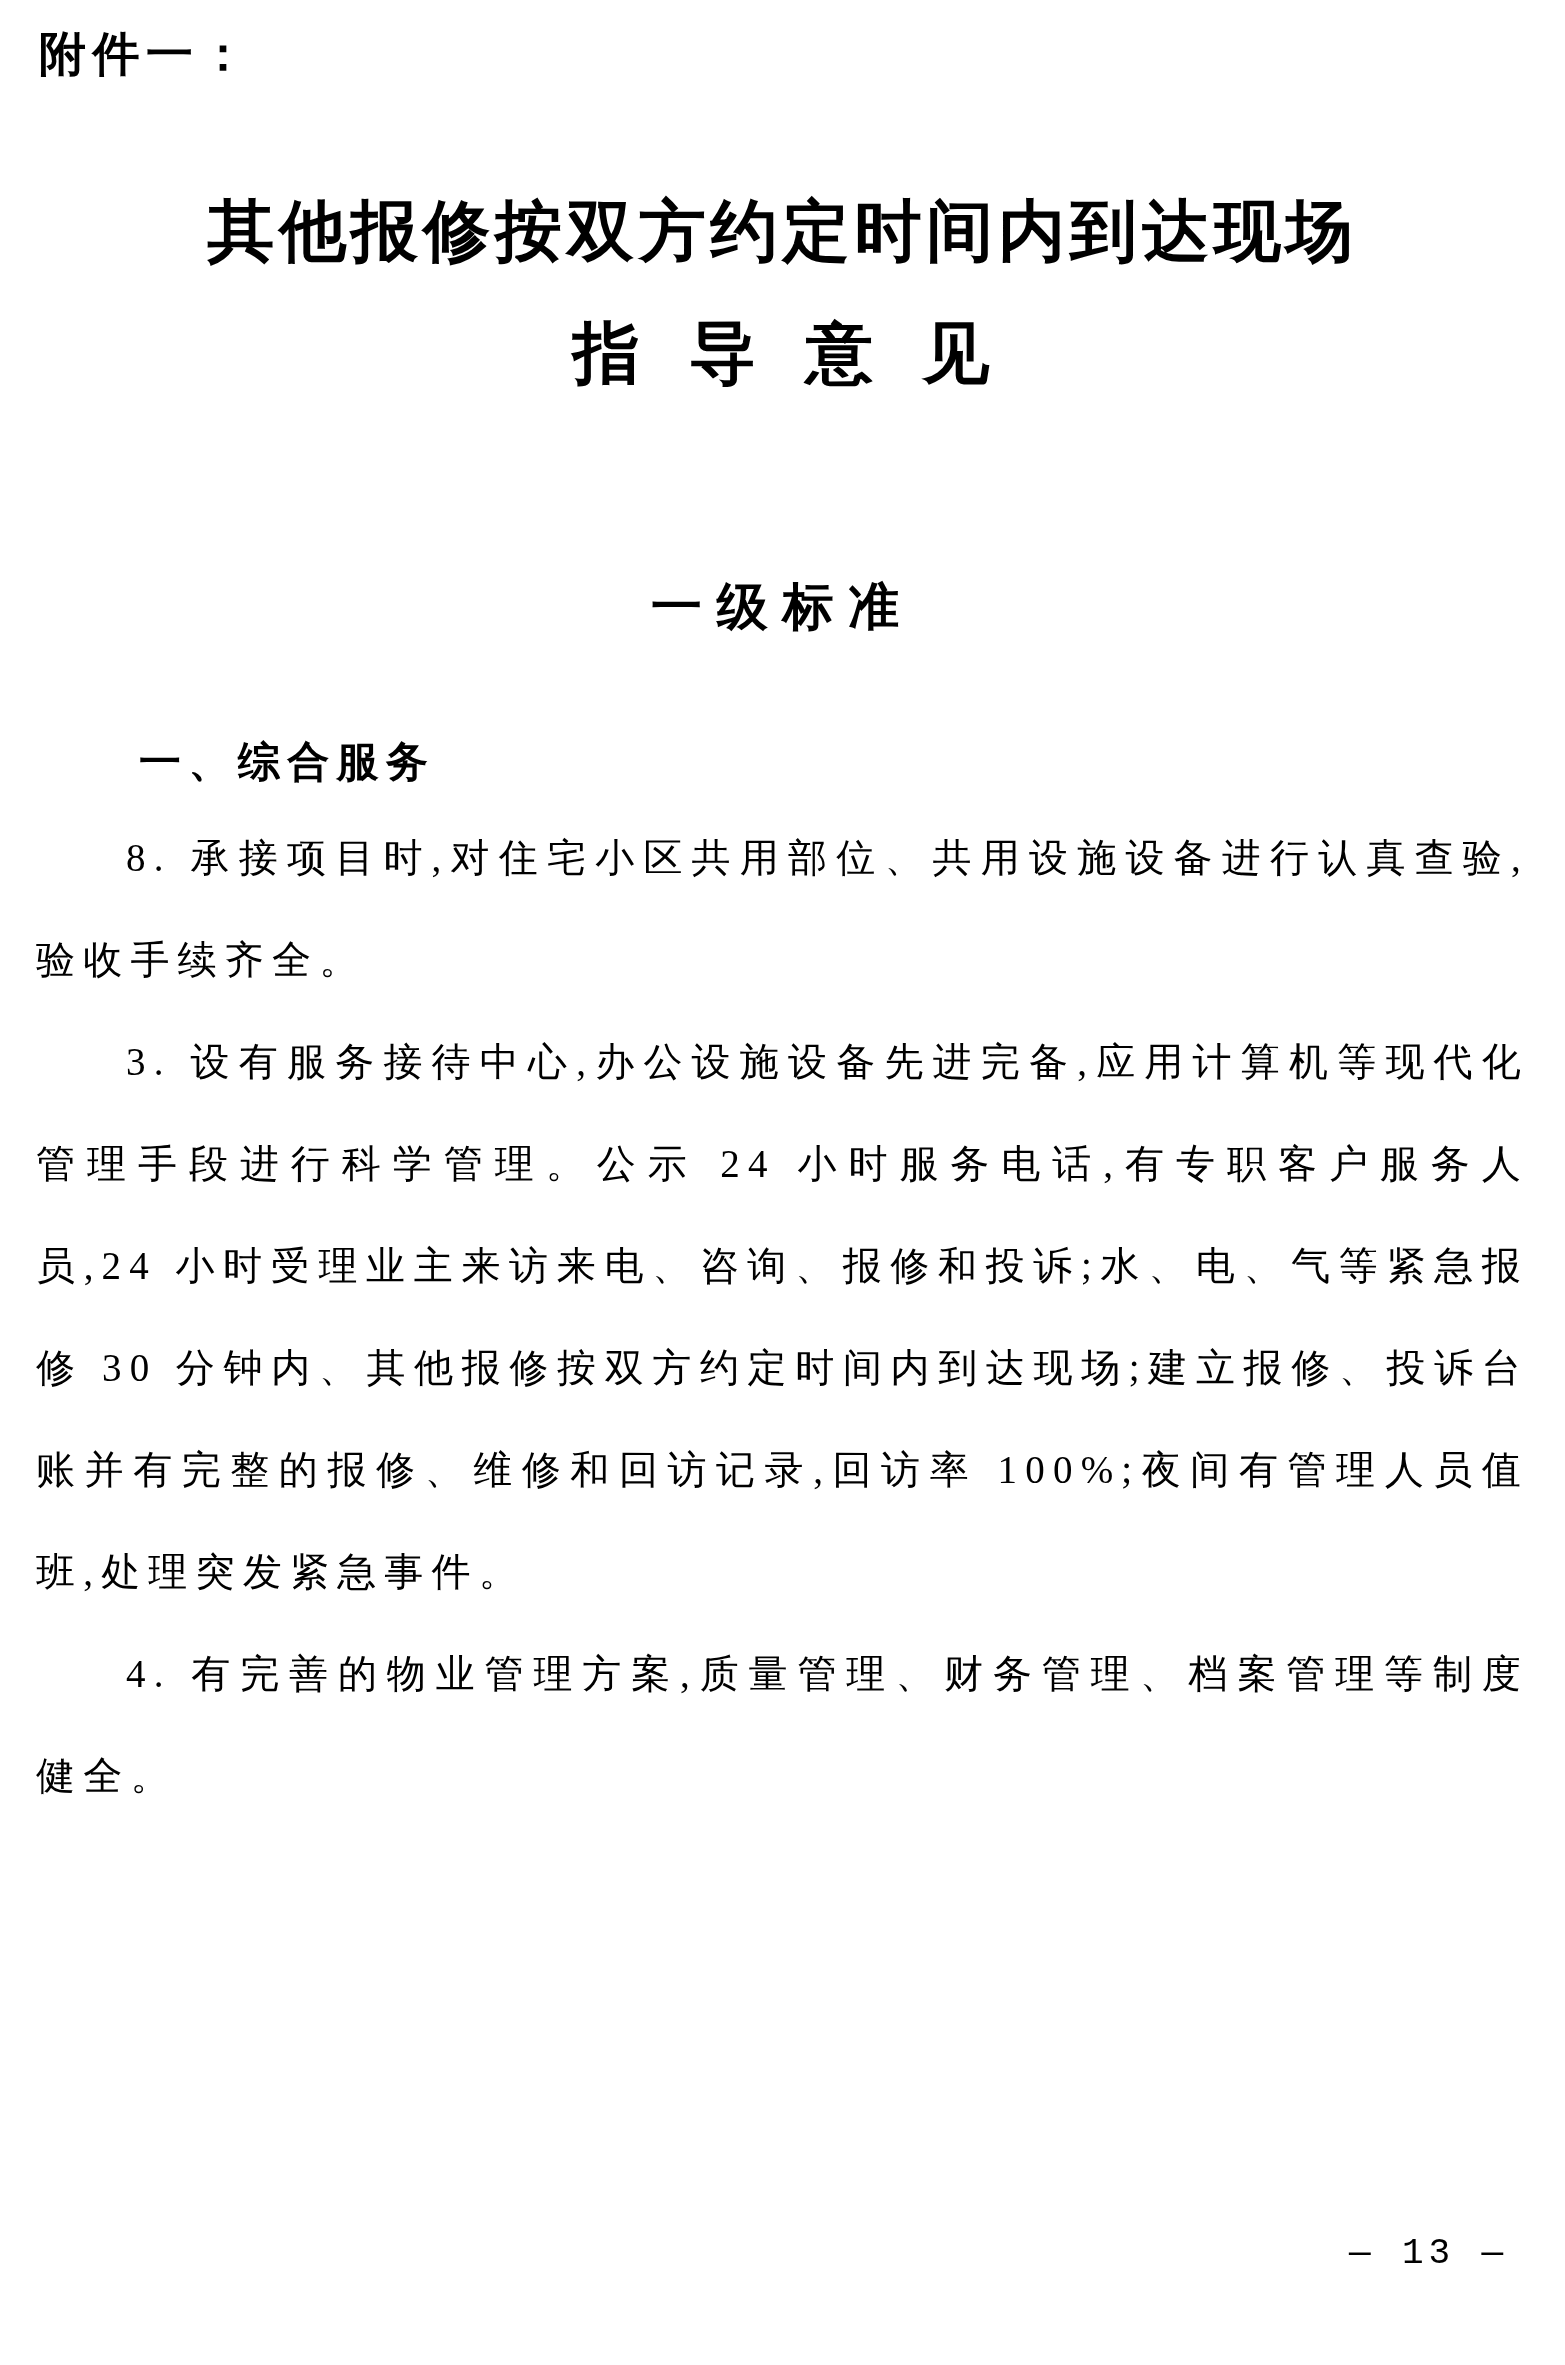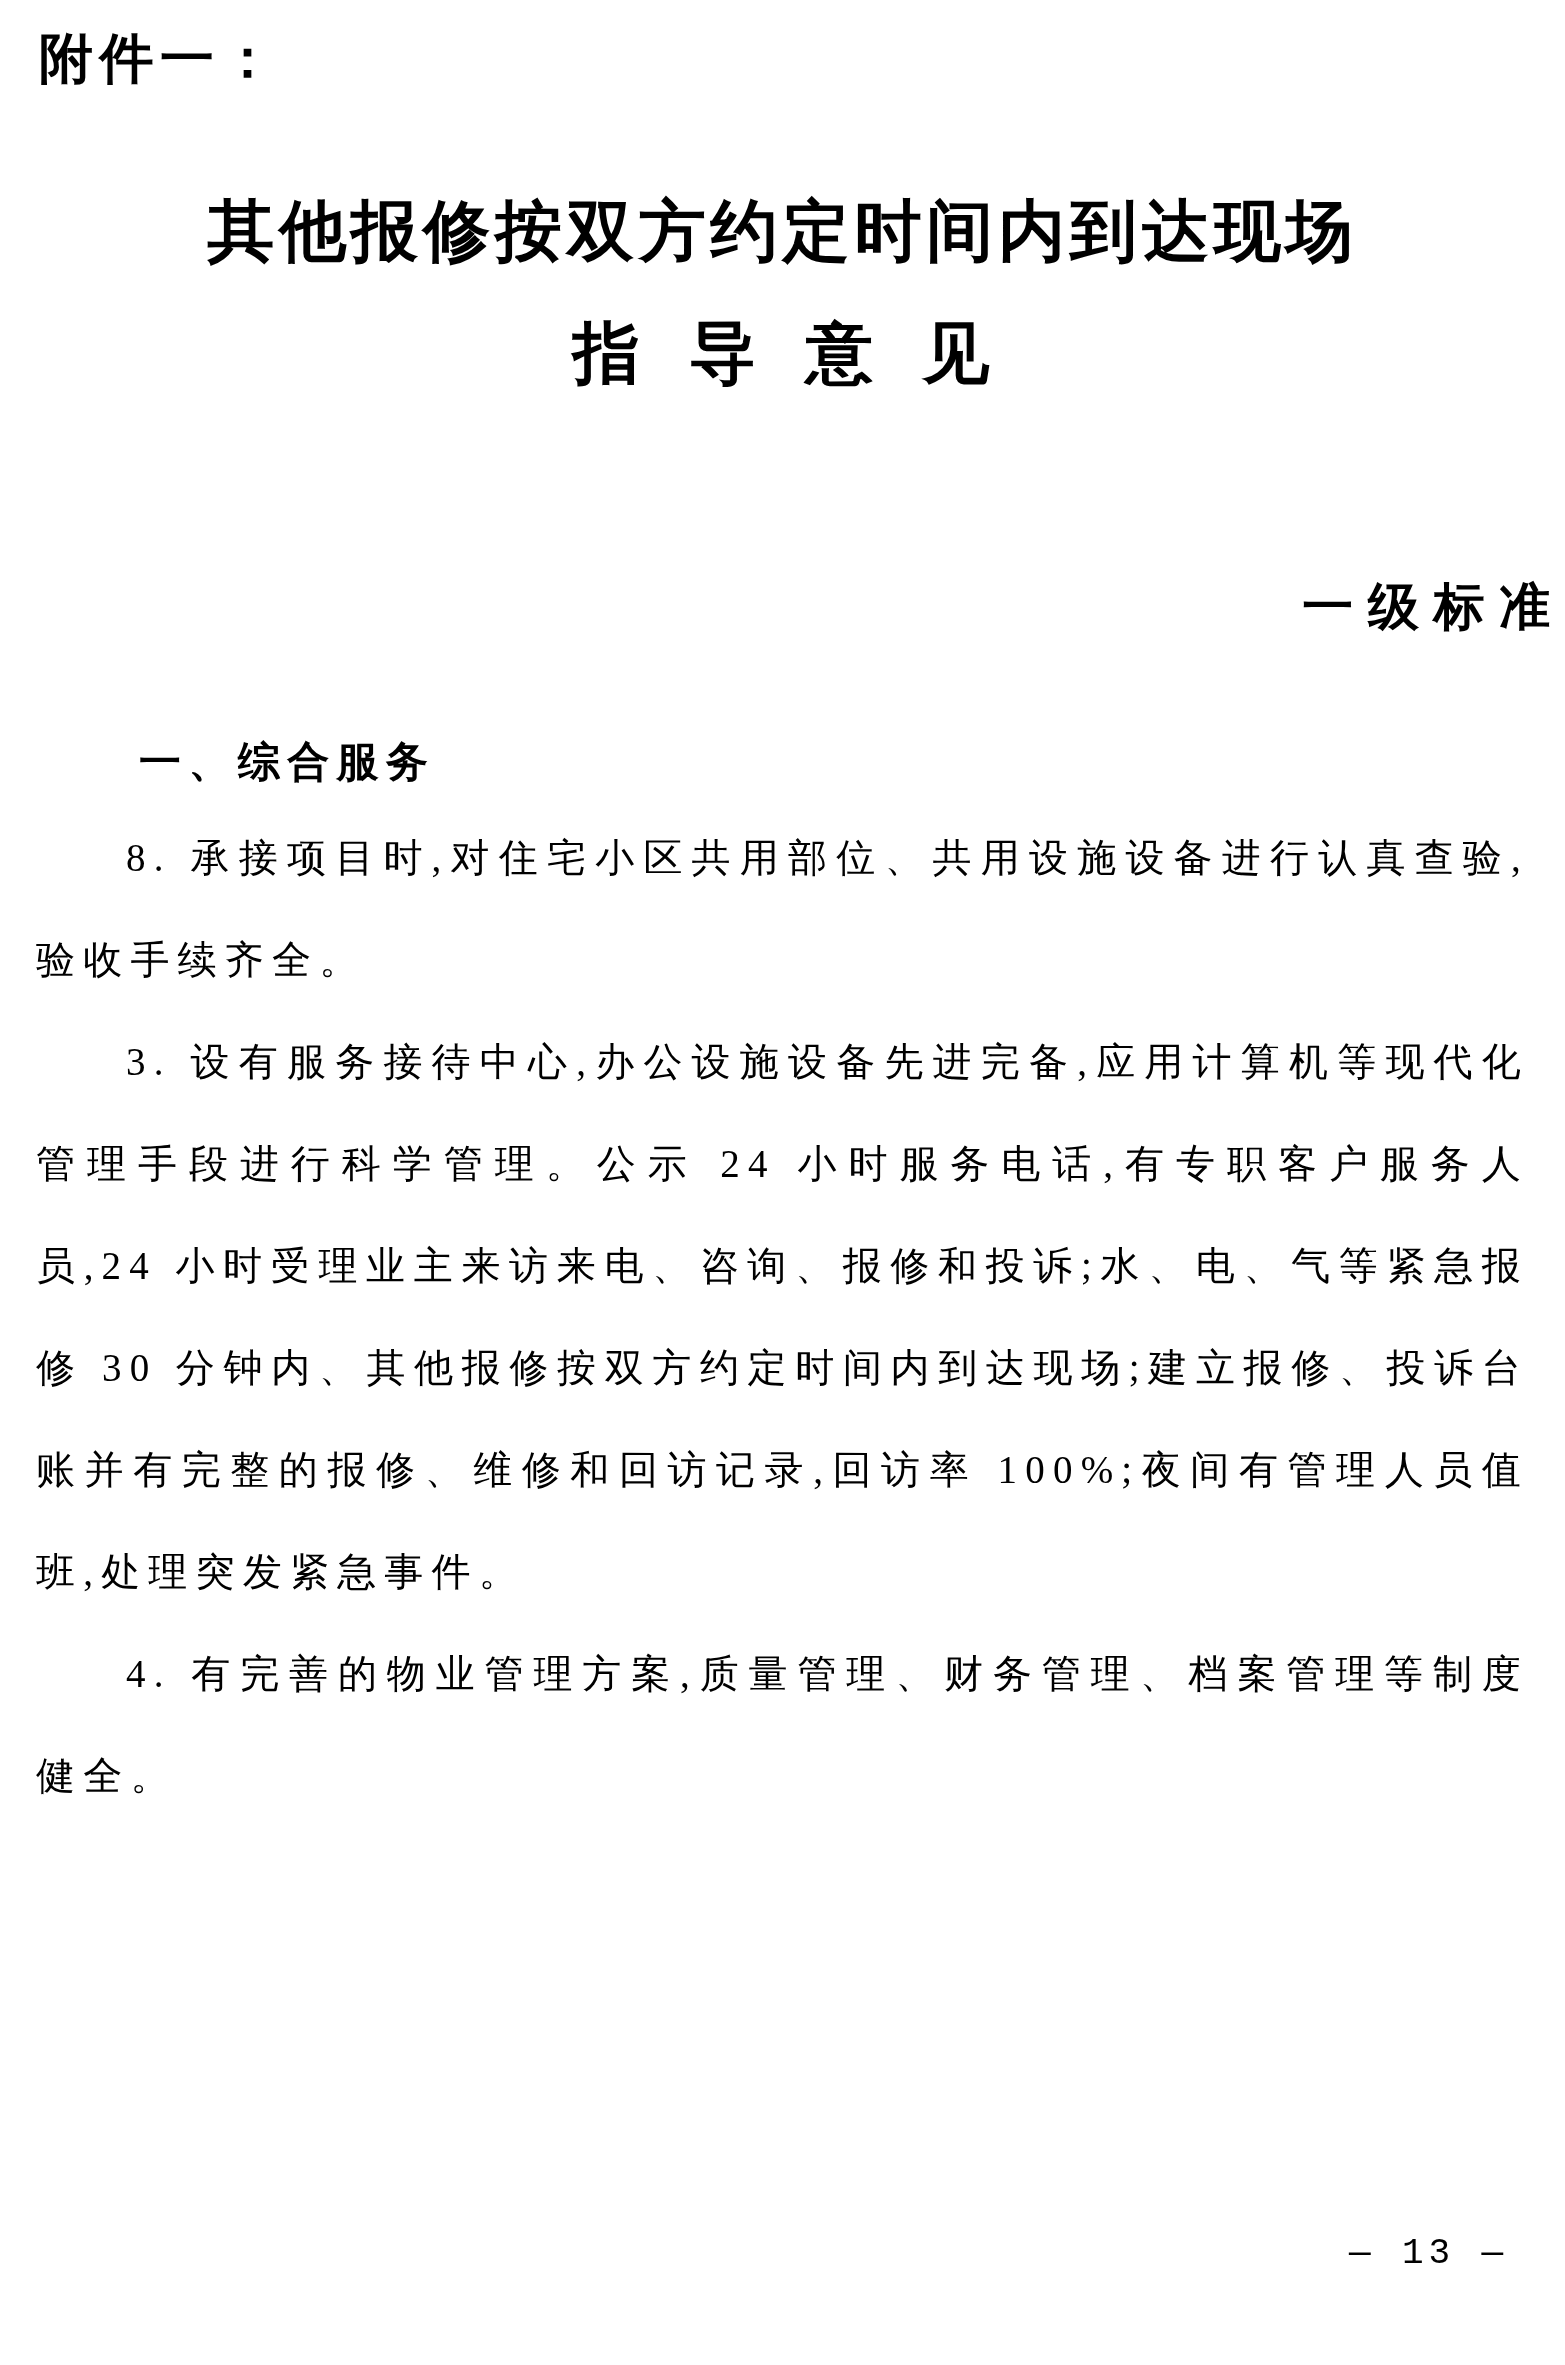--- a/index.html
+++ b/index.html
@@ -15,21 +15,21 @@
     background: #ffffff;
     color: #000000;
     overflow: hidden;
   }
   .attachment {
     position: absolute;
     left: 39px;
     top: 23px;
     font-family: "Liberation Sans", "DejaVu Sans", sans-serif;
     font-weight: bold;
-    font-size: 54px;
+    font-size: 47px;
     letter-spacing: 6.5px;
     white-space: nowrap;
   }
   .title-line1 {
     position: absolute;
     top: 186px;
     left: 0;
     width: 100%;
     margin: 0;
     text-align: center;
@@ -52,21 +52,21 @@
     letter-spacing: 4.9px;
     word-spacing: 23px;
     white-space: nowrap;
   }
   .level-heading {
     position: absolute;
     top: 573px;
     left: 0;
     width: 100%;
     margin: 0;
-    text-align: right;
+    text-align: center;
     font-family: "Liberation Sans", "DejaVu Sans", sans-serif;
     font-weight: bold;
     font-size: 51px;
     letter-spacing: 14.7px;
     white-space: nowrap;
   }
   .section-heading {
     position: absolute;
     top: 734px;
     left: 139px;

